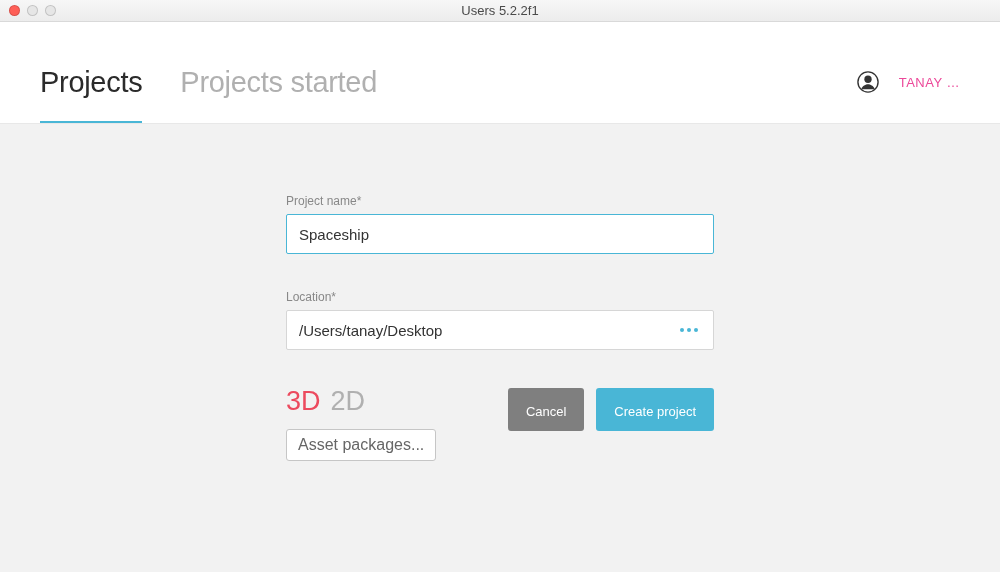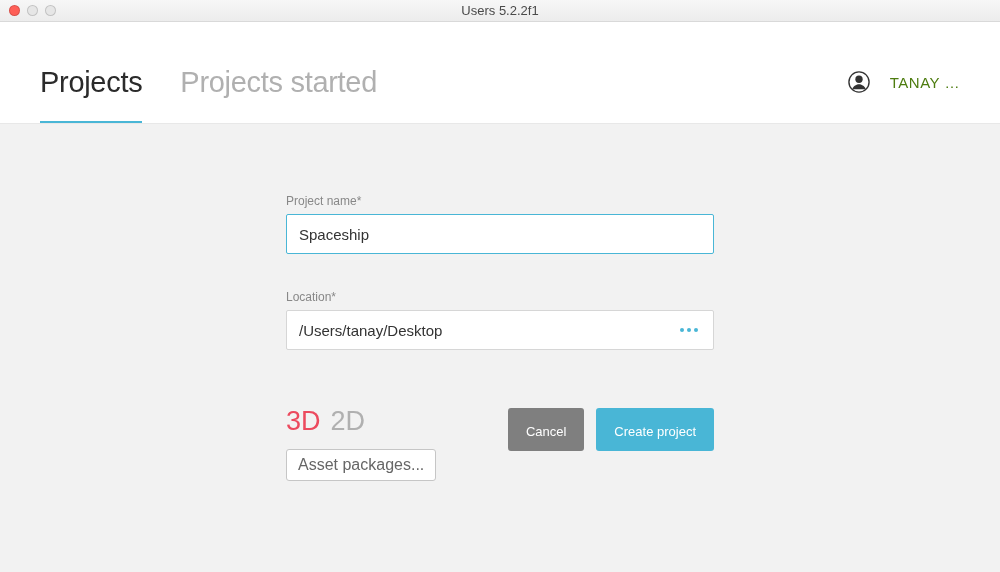--- a/index.html
+++ b/index.html
@@ -87,22 +87,22 @@
       gap: 8px;
       padding-bottom: 30px;
       cursor: pointer;
     }
     .avatar-icon svg {
       width: 22px;
       height: 22px;
       display: block;
     }
     .user-name {
-      font-size: 15px;
-      color: #4d7c0f;
+      font-size: 13px;
+      color: #ec4899;
       letter-spacing: 0.5px;
       margin-left: 12px;
     }
     .content {
       display: flex;
       justify-content: center;
       padding-top: 70px;
     }
     .form {
       width: 428px;
@@ -152,21 +152,21 @@
       gap: 3px;
       cursor: pointer;
     }
     .location-browse .b-dot {
       width: 4px;
       height: 4px;
       border-radius: 50%;
       background: #49b6d6;
     }
     .row-bottom {
-      margin-top: 56px;
+      margin-top: 36px;
       display: flex;
       align-items: flex-start;
       justify-content: space-between;
     }
     .left-col {
       display: flex;
       flex-direction: column;
       gap: 12px;
     }
     .dim-toggle {

